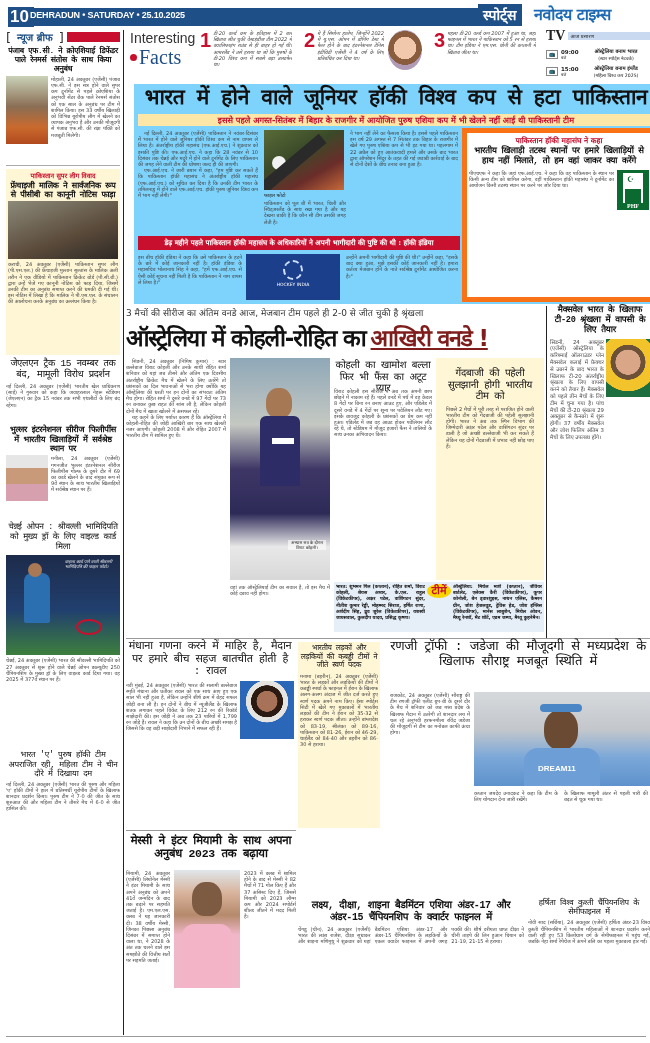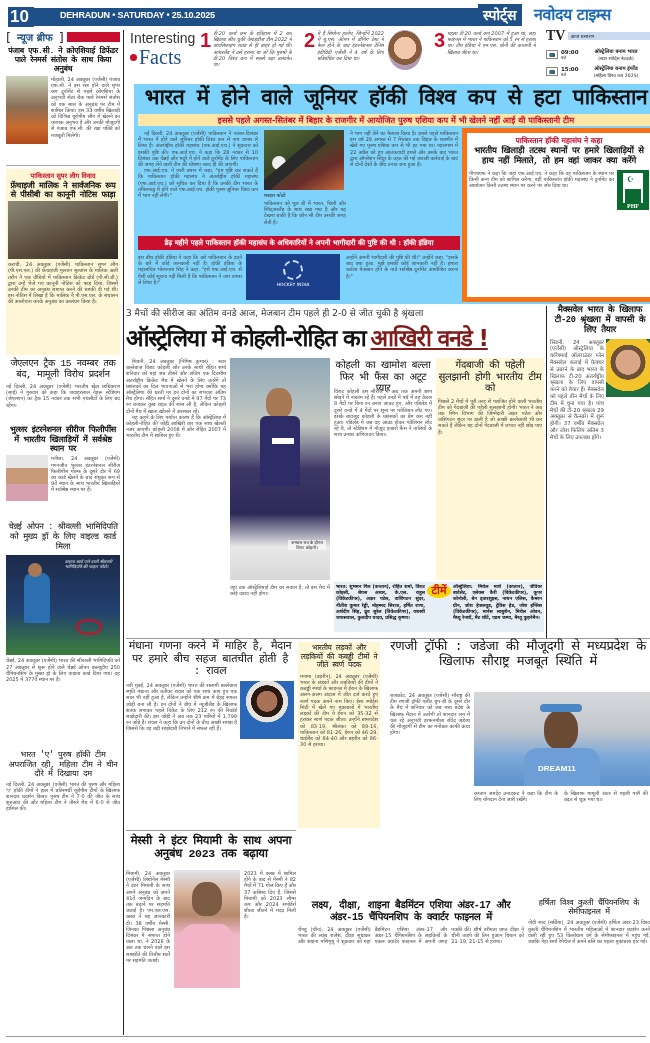--- a/index.html
+++ b/index.html
@@ -1,21 +1,21 @@
 <!DOCTYPE html>
 <html><head>
 <meta charset="utf-8">
 <style>
 *{box-sizing:border-box;margin:0;padding:0}
 body{width:650px;height:1043px;background:#fff;font-family:"DejaVu Sans",sans-serif;color:#222;overflow:hidden;position:relative}
 .abs{position:absolute}
 .masthead{left:0;top:0;width:650px;height:28px;background:#fff}
 .mast-bar{left:8px;top:8px;width:470px;height:18px;background:#1e4f86}
 .page-num{left:8px;top:7px;width:26px;height:20px;background:#1e4f86;color:#fff;font:bold 17px "Liberation Sans",sans-serif;line-height:20px;padding-left:2px}
-.mast-date{left:60px;top:10px;color:#fff;font:bold 9px "Liberation Sans",sans-serif;letter-spacing:-.2px}
+.mast-date{left:30px;top:10px;color:#fff;font:bold 9px "Liberation Sans",sans-serif;letter-spacing:-.2px}
 .sports-lbl{left:478px;top:4px;height:22px;background:#1e4f86;color:#fff;font:bold 14px "DejaVu Sans",sans-serif;padding:0 5px;line-height:22px}
 .brand{left:534px;top:3px;color:#1e6ab3;font:bold 16px "DejaVu Sans",sans-serif;line-height:24px;letter-spacing:-.5px}
 .divider-v{background:#222;width:1px}
 .txt{font-size:5px;line-height:6.2px;color:#444;text-align:justify;overflow:hidden}
 .txt p{text-indent:6px}
 .hl{font-family:Liberation Mono, monospace;font-weight:bold;color:#111;line-height:1.15;text-align:center;letter-spacing:-.3px}
 .photo{background:linear-gradient(135deg,#b89a7a,#6b5040);overflow:hidden}
 .red{color:#c8102e}
 .box-yellow{background:#fff6d6}
 .box-blue{background:#e6eef8}
@@ -177,21 +177,21 @@
   </div>
   <div style="position:absolute;left:104px;top:52px;width:100px;height:222px;background:linear-gradient(180deg,#8fa8b8 0%,#c5c8c2 30%,#3e3766 50%,#2d2a58 70%,#e8e8e8 85%,#d8d8d8 100%);overflow:hidden;">
     <div style="position:absolute;left:36px;top:30px;width:26px;height:30px;background:#a77854;border-radius:45% 45% 40% 40%;"></div>
     <div style="position:absolute;left:30px;top:58px;width:40px;height:70px;background:#2e2c66;border-radius:6px 6px 0 0;"></div>
     <div style="position:absolute;left:42px;top:80px;width:22px;height:6px;background:#fff;"></div>
     <div style="position:absolute;left:58px;top:182px;width:38px;font-size:4.2px;color:#222;background:rgba(255,255,255,.6);text-align:center;line-height:5px;">अभ्यास सत्र के दौरान विराट कोहली।</div>
   </div>
   <div class="txt" style="position:absolute;left:104px;top:278px;width:100px;height:44px;">वहां तक ऑस्ट्रेलियाई टीम का सवाल है, तो इस मैच में कोई दबाव नहीं होगा।</div>
   <div class="hl" style="position:absolute;left:208px;top:54px;width:98px;font-size:10px;font-weight:normal;">कोहली का खामोश बल्ला फिर भी फैंस का अटूट प्यार</div>
   <div class="txt" style="position:absolute;left:208px;top:82px;width:98px;height:190px;">विराट कोहली इस सीरीज में अब तक अपनी छाप छोड़ने में नाकाम रहे हैं। पहले वनडे में पर्थ में वह केवल 8 गेंदों पर बिना रन बनाए आउट हुए, और एडिलेड में दूसरे वनडे में 4 गेंदों पर शून्य पर पवेलियन लौट गए। इसके बावजूद कोहली के प्रशंसकों का प्रेम कम नहीं हुआ। एडिलेड में जब वह आउट होकर पवेलियन लौट रहे थे, तो स्टेडियम में मौजूद हजारों फैंस ने तालियों के साथ उनका अभिवादन किया।</div>
-  <div class="box-yellow" style="position:absolute;left:310px;top:52px;width:108px;height:222px;padding:2px;">
+  <div class="box-yellow" style="position:absolute;left:310px;top:52px;width:108px;height:222px;padding:10px;">
     <div class="hl" style="font-size:10px;font-weight:normal;">गेंदबाजी की पहेली सुलझानी होगी भारतीय टीम को</div>
     <div class="txt" style="height:188px;margin-top:3px;">पिछले 2 मैचों में पूरी तरह से पराजित होने वाली भारतीय टीम को गेंदबाजी की पहेली सुलझानी होगी। भारत ने अब तक स्पिन विभाग की जिम्मेदारी अक्षर पटेल और वाशिंगटन सुंदर पर डाली है जो अच्छी बल्लेबाजी भी कर सकते हैं लेकिन यह दोनों गेंदबाजी में प्रभाव नहीं छोड़ पाए हैं।</div>
   </div>
   <div class="box-blue" style="position:absolute;left:208px;top:276px;width:210px;height:50px;display:flex;padding:2px;gap:2px;">
     <div class="txt" style="flex:1;color:#111;font-weight:bold;font-size:4.8px;">भारत: शुभमन गिल (कप्तान), रोहित शर्मा, विराट कोहली, श्रेयस अय्यर, के.एल. राहुल (विकेटकीपर), अक्षर पटेल, वाशिंगटन सुंदर, नीतीश कुमार रेड्डी, मोहम्मद सिराज, हर्षित राणा, अर्शदीप सिंह, ध्रुव जुरेल (विकेटकीपर), यशस्वी जायसवाल, कुलदीप यादव, प्रसिद्ध कृष्णा।</div>
     <div style="width:24px;height:14px;background:#f8d400;border-radius:50%;color:#c8102e;font-size:11px;font-weight:bold;text-align:center;line-height:14px;flex-shrink:0;">टीमें</div>
     <div class="txt" style="flex:1;color:#111;font-weight:bold;font-size:4.8px;">ऑस्ट्रेलिया: मिचेल मार्श (कप्तान), जेवियर बार्टलेट, एलेक्स कैरी (विकेटकीपर), कूपर कोनोली, बेन ड्वारशुइस, नाथन एलिस, कैमरन ग्रीन, जोश हेजलवुड, ट्रेविस हेड, जोश इंग्लिस (विकेटकीपर), मार्नस लाबुशेन, मिचेल ओवन, मैथ्यू रेनशॉ, मैट शॉर्ट, एडम जम्पा, मैथ्यू कुहनेमैन।</div>
   </div>
 </div>
 

